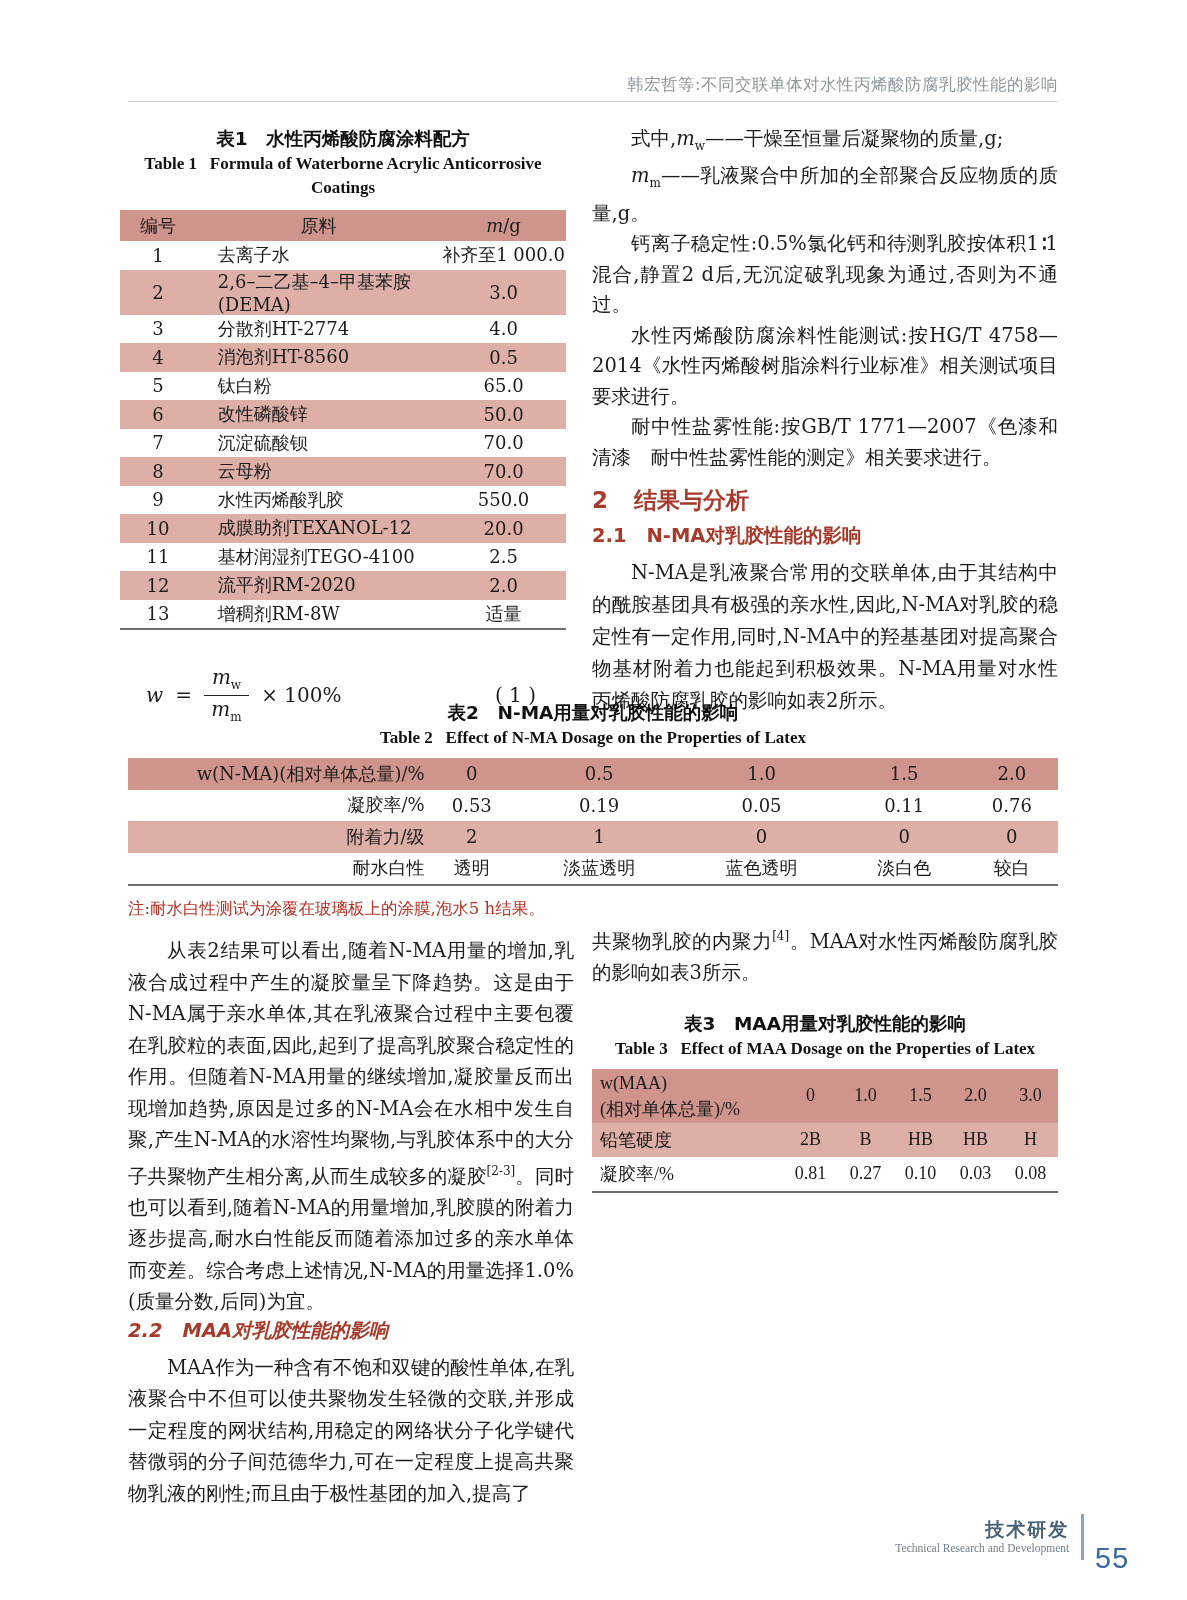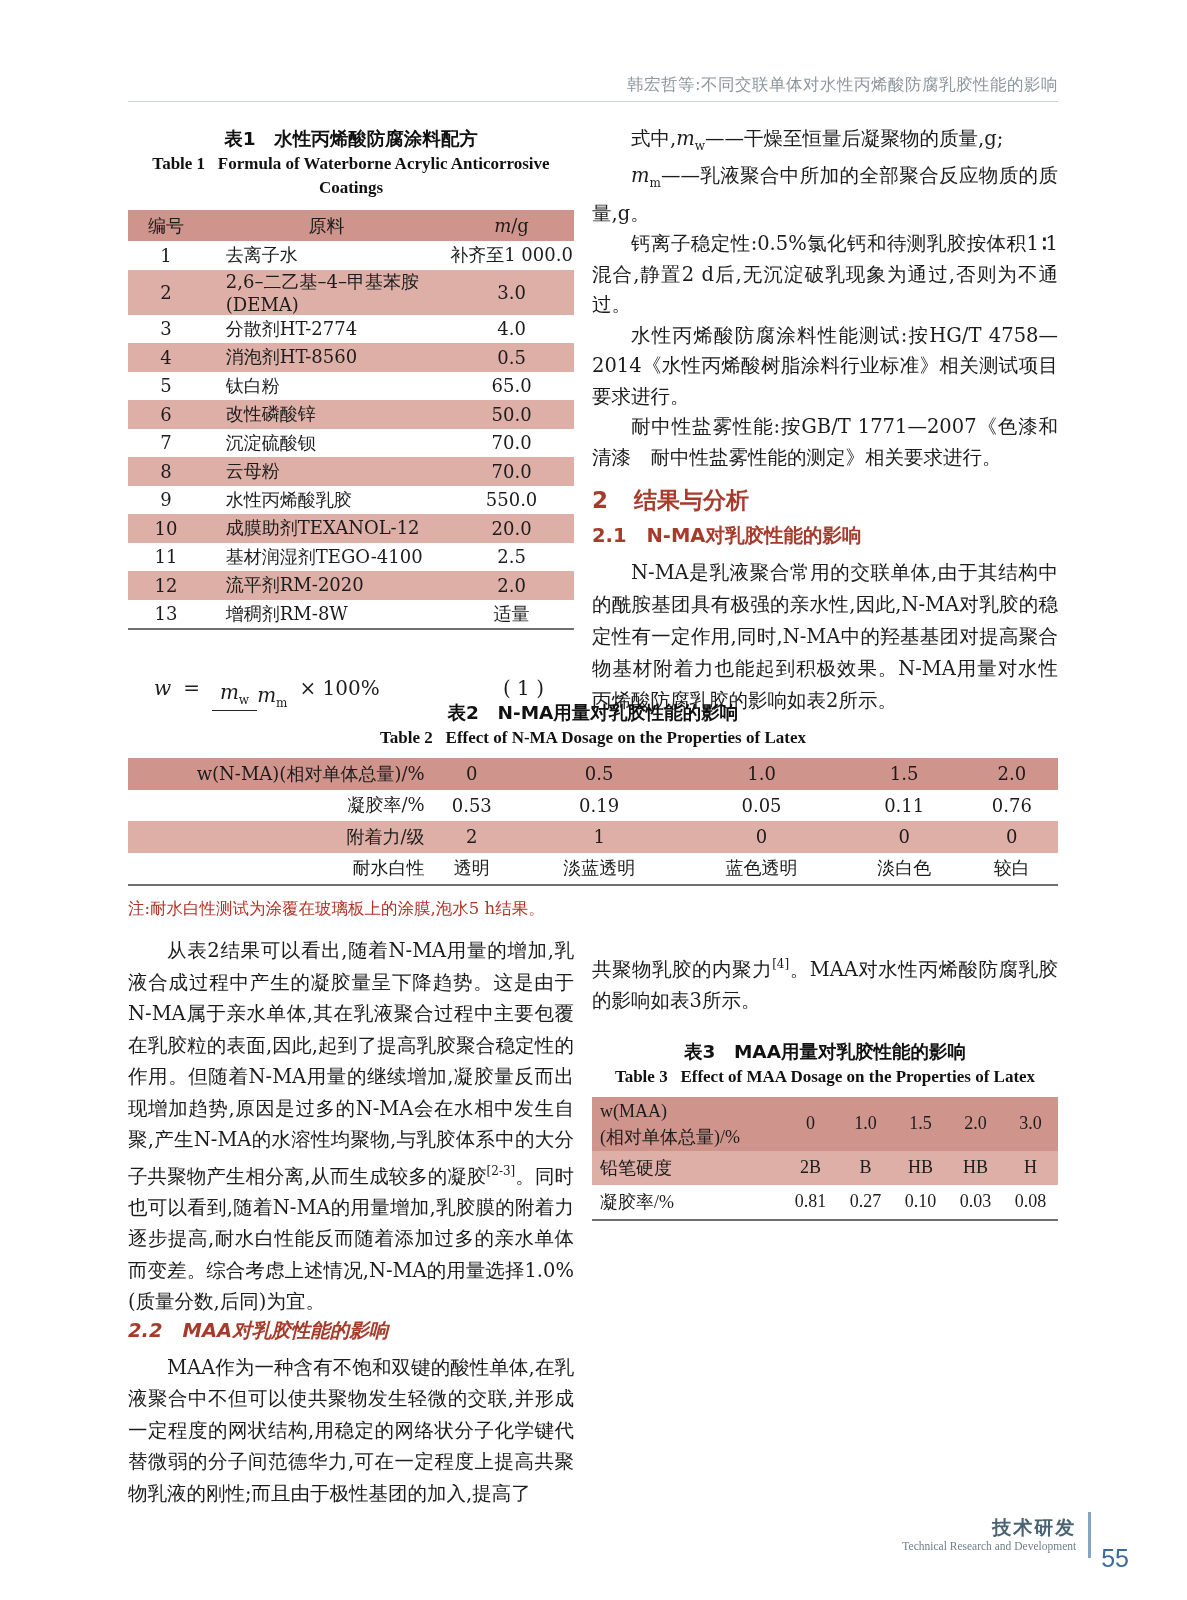--- a/index.html
+++ b/index.html
@@ -5,25 +5,25 @@
   html,body{margin:0;padding:0;background:#ffffff;}
   .page{position:relative;width:1187px;height:1600px;background:#ffffff;overflow:hidden;
         font-family:"DejaVu Serif",serif;color:#1c1c1c;}
 
   
   .running-head{position:absolute;top:74px;left:128px;width:930px;text-align:right;
     font-family:"DejaVu Sans",sans-serif;font-size:16.5px;color:#8c969d;letter-spacing:.5px;}
   .head-rule{position:absolute;top:101px;left:128px;width:930px;border-top:1.5px solid #ccd1d4;}
 
   
-  .colA-left{position:absolute;left:128px;top:126px;width:446px;}
+  .colA-left{position:absolute;left:120px;top:126px;width:446px;}
   .colA-right{position:absolute;left:592px;top:124px;width:466px;}
   .table2-block{position:absolute;left:128px;top:700px;width:930px;}
   .colB-left{position:absolute;left:128px;top:935px;width:446px;}
-  .colB-right{position:absolute;left:592px;top:949px;width:466px;}
+  .colB-right{position:absolute;left:592px;top:921px;width:466px;}
 
   
   .body{font-size:19.5px;line-height:30.5px;text-align:justify;margin:0;}
   .colB-left .body,.colB-right .body{line-height:31.5px;}
   .ind{text-indent:2em;}
   .var{font-style:italic;}
   sub{font-size:12px;}
   sup.ref{font-size:12px;}
 
   
@@ -63,34 +63,34 @@
   .t3 tr.hdr .lbl div{line-height:26px;}
   .t3 tr.alt td{background:#ddafa7;}
 
   .note{color:#b23326;font-size:16.5px;margin-top:12px;font-family:"DejaVu Serif",serif;}
 
   
   .formula{display:flex;align-items:center;margin:36px 0 0 26px;font-size:20px;
            font-family:"DejaVu Serif",serif;}
   .f-var{font-style:italic;}
   .f-eq{margin:0 12px;}
-  .frac{display:inline-flex;align-items:center;line-height:1.15;margin-top:15px;}
+  .frac{display:inline-flex;flex-direction:column;align-items:center;line-height:1.15;}
   .frac .num{border-bottom:1.5px solid #222;padding:0 8px 2px;}
   .frac .den{padding-top:2px;}
   .f-tail{margin-left:12px;}
   .eqnum{margin-left:auto;margin-right:30px;}
 
   
   .page-footer{position:absolute;top:1496px;right:58px;display:flex;align-items:center;}
   .f-text{text-align:right;}
   .f-zh{font-family:"DejaVu Sans",sans-serif;font-weight:bold;font-size:19px;color:#4a6374;
         letter-spacing:2px;line-height:22px;}
   .f-en{font-family:"Liberation Serif",serif;font-size:11.5px;color:#6e7f8a;line-height:16px;}
   .f-bar{width:3px;height:46px;background:#85a3c6;margin:0 10px 0 12px;}
-  .f-num{font-family:Liberation Sans, sans-serif;font-size:25px;color:#3c6a9e;margin-top:48px;}
+  .f-num{font-family:Liberation Mono, monospace;font-size:29px;color:#3c6a9e;margin-top:48px;}
 </style>
 </head>
 <body>
 
 <div class="page">
 
   <div class="running-head">韩宏哲等:不同交联单体对水性丙烯酸防腐乳胶性能的影响</div>
   <div class="head-rule"></div>
 
   <section class="colA-left">

